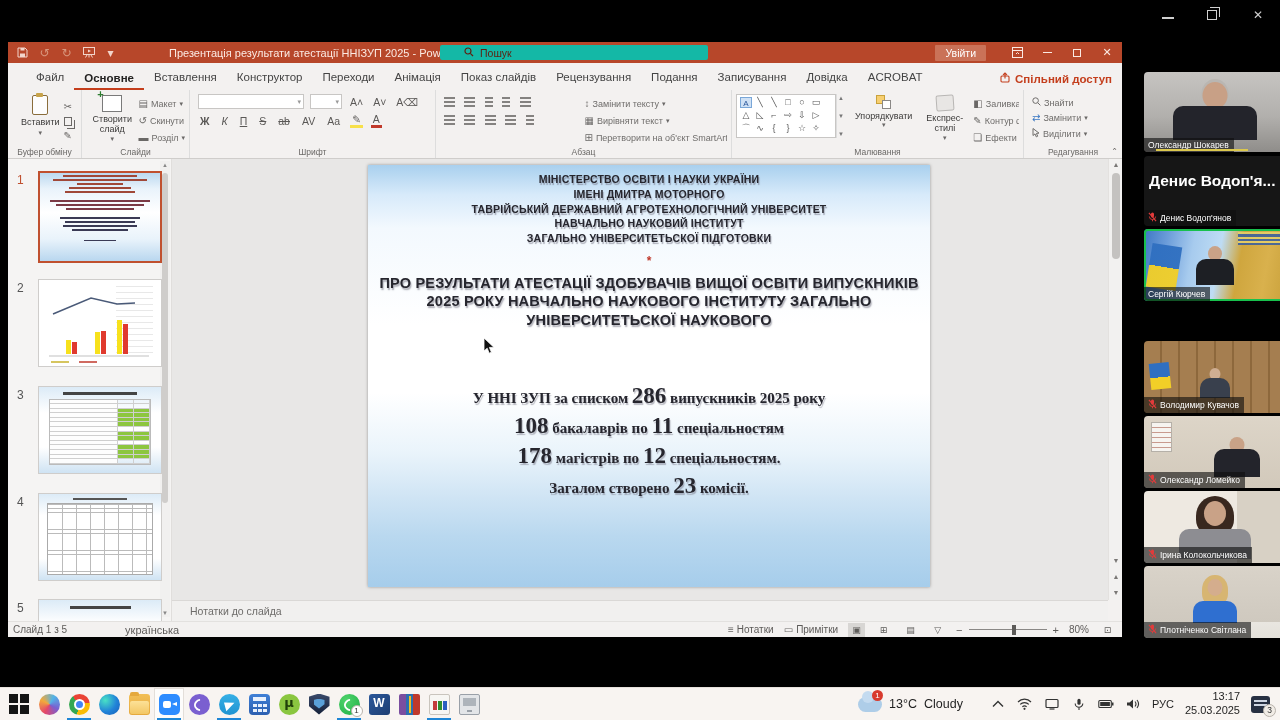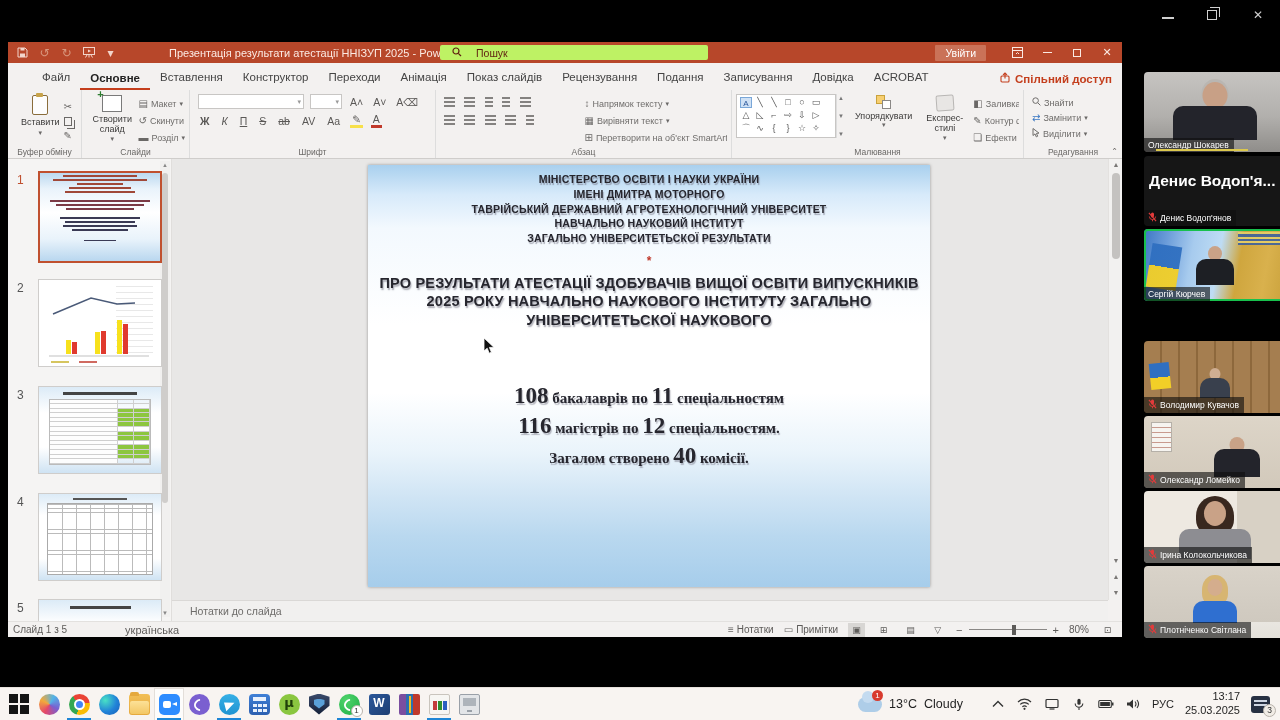--- a/index.html
+++ b/index.html
@@ -16,30 +16,30 @@
 
   
   .ppt{position:absolute;left:8px;top:42px;width:1114px;height:595px;background:#f3f1f0;}
 
   
   .tbar{position:relative;height:21px;background:#b7472a;color:#fff;display:flex;align-items:center;}
   .qat{display:flex;align-items:center;gap:9px;margin-left:8px;}
   .qat .qi{display:flex;align-items:center;justify-content:center;width:13px;height:13px;color:#f3d5cb;font-size:12px;}
   .qat .dim{color:#d9987f;}
   .doc-title{margin-left:52px;font-size:11px;color:#fbeae3;white-space:nowrap;}
-  .searchbox{position:absolute;left:432px;top:3px;width:268px;height:15px;background:#bef264;border-radius:2px;
-             display:flex;align-items:center;gap:14px;padding-left:12px;color:#5f1f10;font-size:10.5px;}
+  .searchbox{position:absolute;left:432px;top:3px;width:268px;height:15px;background:#14b8a6;border-radius:2px;
+             display:flex;align-items:center;gap:6px;padding-left:24px;color:#5f1f10;font-size:10.5px;}
   .tbr{position:absolute;right:0;top:0;height:21px;display:flex;align-items:center;}
   .signin{background:#ca7258;color:#fff;font-size:10.5px;padding:2px 10px;border-radius:1px;margin-right:16px;}
   .tb-ic{width:30px;height:21px;display:flex;align-items:center;justify-content:center;color:#fbeae3;font-size:11px;}
   .ic-min{width:9px;border-bottom:1px solid #fbeae3;height:1px;}
   .ic-max{width:8px;height:8px;border:1px solid #fbeae3;}
 
   
-  .tabsrow{position:relative;height:27px;background:#f3f1f0;display:flex;align-items:flex-end;padding-left:24px;}
+  .tabsrow{position:relative;height:27px;background:#f3f1f0;display:flex;align-items:flex-end;padding-left:18px;}
   .tab{font-size:11.5px;color:#444;padding:5px 10px 7px;white-space:nowrap;}
   .tab.active{color:#242322;font-weight:700;border-bottom:2.5px solid #c43e1c;padding-bottom:4.5px;}
   .sharebtn{position:absolute;right:10px;bottom:5px;color:#c43e1c;font-size:11.5px;font-weight:700;display:flex;gap:5px;align-items:center;}
 
   
   .ribbon{position:relative;height:69px;background:#f3f1f0;border-bottom:1px solid #cfcdcb;display:flex;}
   .rg{position:relative;border-right:1px solid #ddd;padding:4px 4px 13px;height:100%;display:flex;}
   .glabel{position:absolute;left:0;right:0;bottom:1px;text-align:center;font-size:8.5px;color:#6a6866;}
   .bigbtn{display:flex;flex-direction:column;align-items:center;justify-content:flex-start;padding:1px 4px;color:#3b3a39;}
   .bigbtn .bl{font-size:9px;text-align:center;line-height:1.15;margin-top:2px;}
@@ -392,21 +392,21 @@
             <span class="hb"></span>
             <span class="hb"></span>
             <span class="hb"></span>
             <span class="hb"></span>
             <span class="hb n"></span>
           </div>
         </div>
         <div class="scol" style="width:146px;overflow:hidden;">
           <span class="tsm">
               <span class="ric">↕</span>
-              <span>Напрямок тексту</span>
+              <span>Замінити тексту</span>
               <span class="carev">▾</span>
             </span>
           <span class="tsm">
               <span class="ric">▦</span>
               <span>Вирівняти текст</span>
               <span class="carev">▾</span>
             </span>
           <span class="tsm">
               <span class="ric">⊞</span>
               <span>Перетворити на об'єкт SmartArt</span>
@@ -642,32 +642,33 @@
         </div>
       </div>
 
     <div class="canvas">
       <div class="slide" id="slide">
           <div class="hblock">
             <div class="hline">МІНІСТЕРСТВО ОСВІТИ І НАУКИ УКРАЇНИ</div>
             <div class="hline">ІМЕНІ ДМИТРА МОТОРНОГО</div>
             <div class="hline">ТАВРІЙСЬКИЙ ДЕРЖАВНИЙ АГРОТЕХНОЛОГІЧНИЙ УНІВЕРСИТЕТ</div>
             <div class="hline">НАВЧАЛЬНО НАУКОВИЙ ІНСТИТУТ</div>
-            <div class="hline">ЗАГАЛЬНО УНІВЕРСИТЕТЬСКОЇ РЕЗУЛЬТАТИ</div>
+            <div class="hline">ЗАГАЛЬНО УНІВЕРСИТЕТЬСКОЇ ПІДГОТОВКИ</div>
           </div>
           <div class="star">*</div>
           <div class="tblock">
             <div class="tline">ПРО РЕЗУЛЬТАТИ АТЕСТАЦІЇ ЗДОБУВАЧІВ ВИЩОЇ ОСВІТИ ВИПУСКНИКІВ</div>
             <div class="tline">2025 РОКУ НАВЧАЛЬНО НАУКОВОГО ІНСТИТУТУ ЗАГАЛЬНО</div>
             <div class="tline">УНІВЕРСИТЕТЬСКОЇ НАУКОВОГО</div>
           </div>
           <div class="bblock">
+            <div class="bline"><span>У ННІ ЗУП за списком </span><span class="num">286</span><span> випускників 2025 року</span></div>
             <div class="bline"><span class="num">108</span><span> бакалаврів по </span><span class="num">11</span><span> спеціальностям</span></div>
-            <div class="bline"><span class="num">116</span><span> магістрів по  </span><span class="num">12</span><span> спеціальностям.</span></div>
-            <div class="bline"><span>Загалом створено </span><span class="num">40</span><span> комісії.</span></div>
+            <div class="bline"><span class="num">178</span><span> магістрів по  </span><span class="num">12</span><span> спеціальностям.</span></div>
+            <div class="bline"><span>Загалом створено </span><span class="num">23</span><span> комісії.</span></div>
           </div>
         </div>
       <div class="cursor" style="left:311px;top:178px;">
         <svg width="12" height="18" viewBox="0 0 12 18">
             <path d="M1 1v13l3.2-2.8 2 5 2.2-1-2-4.8H11z" fill="#111" stroke="#fff" stroke-width="0.8"></path>
           </svg>
       </div>
     </div>
 
     <div class="vscroll">

